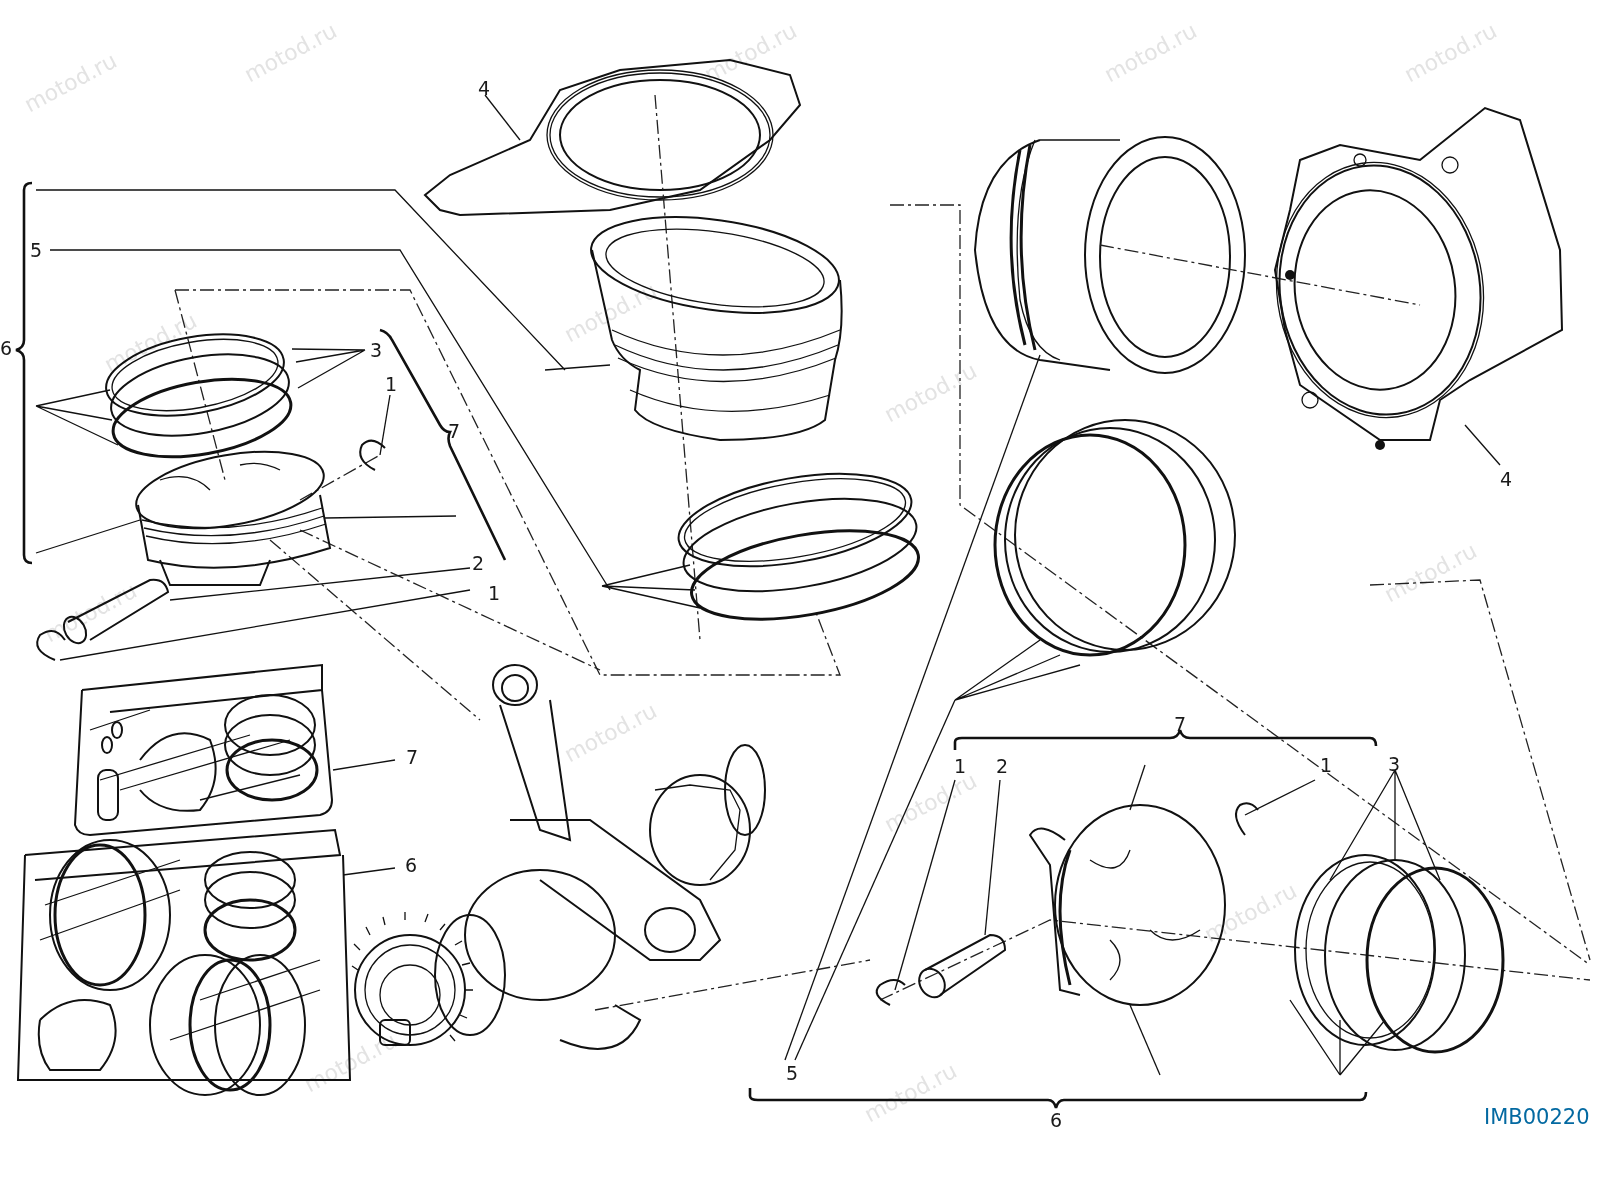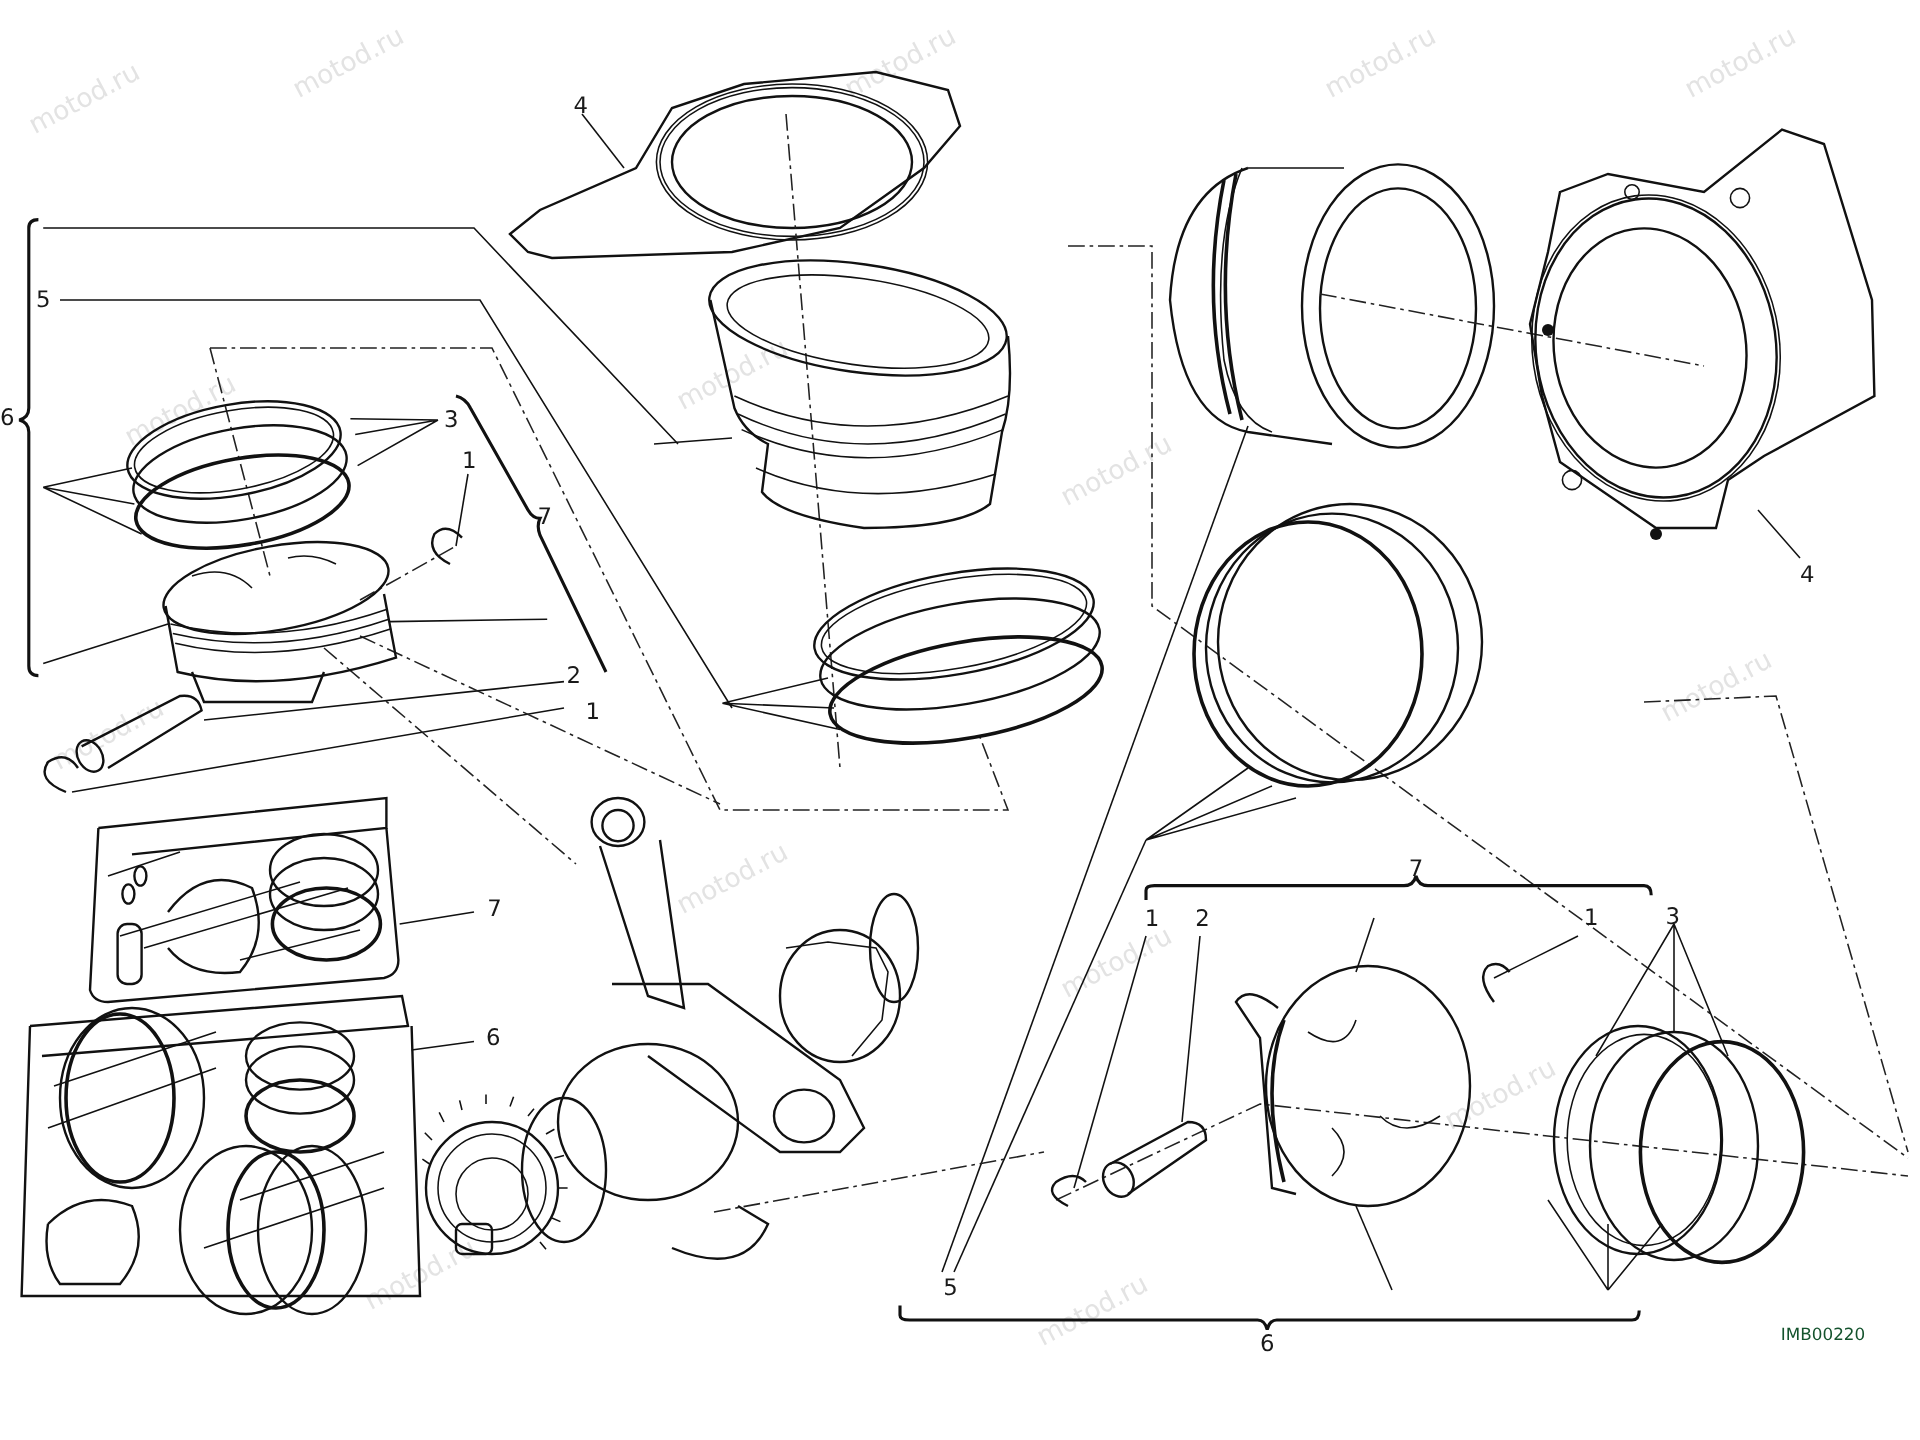--- a/index.html
+++ b/index.html
@@ -1,19 +1,19 @@
 <!DOCTYPE html>
 <html><head>
 <meta charset="utf-8">
 <style>
   html, body { margin:0; padding:0; background:#ffffff; }
   body { width:1600px; height:1200px; overflow:hidden; position:relative; font-family:"DejaVu Sans", sans-serif; }
   #diagram { position:absolute; left:0; top:0; width:1600px; height:1200px; }
   .lbl { position:absolute; font-family:"DejaVu Sans", sans-serif; font-size:19px; color:#1a1a1a; line-height:1; }
-  .code { position:absolute; font-family:"DejaVu Sans", sans-serif; font-size:14px; color:#14532d; }
+  .code { position:absolute; font-family:"DejaVu Sans", sans-serif; font-size:21px; color:#0369a1; }
   .wm { position:absolute; font-family:"DejaVu Sans", sans-serif; font-size:22px; color:#e3e3e3; transform:rotate(-28deg); white-space:nowrap; pointer-events:none; }
   svg .p { fill:none; stroke:#111; stroke-width:2; }
   svg .t { fill:none; stroke:#111; stroke-width:1.3; }
   svg .h { fill:none; stroke:#111; stroke-width:3; }
   svg .dash { fill:none; stroke:#222; stroke-width:1.3; stroke-dasharray:14 4 3 4; }
   svg .lead { fill:none; stroke:#111; stroke-width:1.3; }
   svg .br { fill:none; stroke:#111; stroke-width:2.6; }
 </style>
 </head>
 <body>

